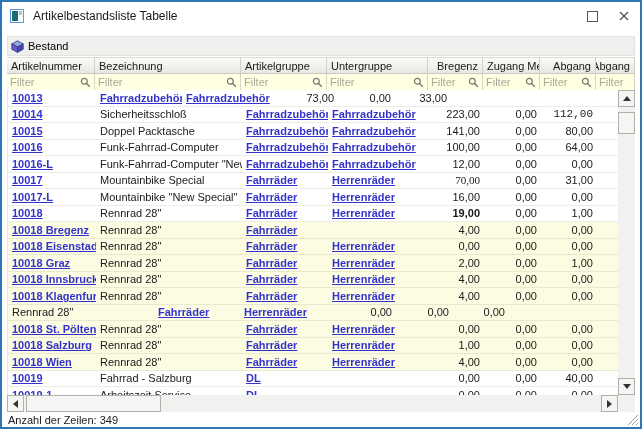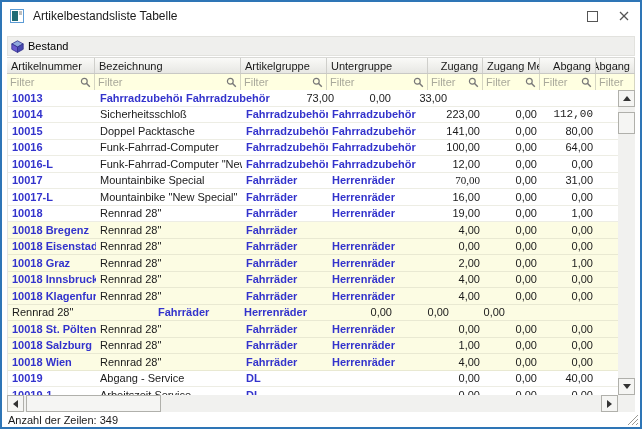--- a/index.html
+++ b/index.html
@@ -32,21 +32,21 @@
   .fcell{display:flex;align-items:center;padding:0 3px;border-right:1px solid #D6D6C2;
     box-sizing:border-box;overflow:hidden;font-size:11px;color:#A9A99B;cursor:text;}
   .fcell .mag{margin-left:auto;flex:0 0 auto;}
   .frow .fcell:last-child .mag{display:none;}
   .tbody{height:305px;overflow:hidden;border-left:1px solid #E6E6E2;box-sizing:border-box;}
   .trow{display:flex;height:16.5px;border-bottom:1px solid #EDEDE4;box-sizing:border-box;background:#fff;}
   .trow.hl{background:var(--hl-bg);border-bottom-color:#E9E9D2;}
   .cell{font-size:11px;color:#1a1a1a;display:flex;align-items:center;padding:0 4px;
     overflow:hidden;white-space:nowrap;box-sizing:border-box;}
   .cell.right{justify-content:flex-end;}
-  .link{color:var(--link);font-weight:bold;cursor:pointer;text-align:center;}
+  .link{color:var(--link);font-weight:bold;text-decoration:underline;cursor:pointer;text-align:center;}
   
   .vscroll{position:absolute;left:616px;top:88px;width:17px;height:305px;background:var(--track);}
   .hscroll{position:absolute;left:5px;top:393px;width:611px;height:17px;background:var(--track);}
   .corner{position:absolute;left:616px;top:393px;width:17px;height:17px;background:var(--track);}
   .sbtn{position:absolute;width:17px;height:17px;background:var(--btn);border:1px solid var(--btn-border);
     box-sizing:border-box;display:flex;align-items:center;justify-content:center;cursor:pointer;}
   .tri-up{width:0;height:0;border-left:4px solid transparent;border-right:4px solid transparent;border-bottom:5px solid #333;}
   .tri-down{width:0;height:0;border-left:4px solid transparent;border-right:4px solid transparent;border-top:5px solid #333;}
   .tri-left{width:0;height:0;border-top:4px solid transparent;border-bottom:4px solid transparent;border-right:5px solid #333;}
   .tri-right{width:0;height:0;border-top:4px solid transparent;border-bottom:4px solid transparent;border-left:5px solid #333;}
@@ -94,21 +94,21 @@
     </svg>
     <span class="bestand-label">Bestand</span>
   </div>
 
   <div class="table">
     <div class="thead">
         <div class="hcell" style="width: 88px;">Artikelnummer</div>
         <div class="hcell" style="width: 146px;">Bezeichnung</div>
         <div class="hcell" style="width: 86px;">Artikelgruppe</div>
         <div class="hcell" style="width: 101px;">Untergruppe</div>
-        <div class="hcell right" style="width: 55px;">Zugang</div>
+        <div class="hcell right" style="width: 55px;">Bregenz</div>
         <div class="hcell" style="width: 57px;">Zugang Me...</div>
         <div class="hcell right" style="width: 56px;">Abgang</div>
         <div class="hcell right" style="flex: 1 1 0%;">Abgang</div>
       </div>
     <div class="frow">
         <div class="fcell" style="width: 88px;">
           <span>Filter</span>
           <svg class="mag" width="11" height="11" viewBox="0 0 11 11">
             <circle cx="4.3" cy="4.3" r="2.9" fill="none" stroke="#777" stroke-width="1.2"></circle>
             <line x1="6.6" y1="6.6" x2="9.8" y2="9.8" stroke="#777" stroke-width="1.4"></line>
@@ -276,21 +276,21 @@
           <div class="cell" style="width: 88px;">
             <span class="link">10018</span>
           </div>
           <div class="cell" style="width: 146px;">Rennrad 28"</div>
           <div class="cell" style="width: 86px;">
             <span class="link">Fahrräder</span>
           </div>
           <div class="cell" style="width: 101px;">
             <span class="link">Herrenräder</span>
           </div>
-          <div class="cell right" style="width: 55px;">19,00</div>
+          <div class="cell right" style="width: 55px; font-weight: bold;">19,00</div>
           <div class="cell right" style="width: 57px;">0,00</div>
           <div class="cell right" style="width: 56px;">1,00</div>
           <div class="cell right" style="flex: 1 1 0%;"></div>
         </div>
         <div class="trow hl">
           <div class="cell" style="width: 88px;">
             <span class="link">10018 Bregenz</span>
           </div>
           <div class="cell" style="width: 146px;">Rennrad 28"</div>
           <div class="cell" style="width: 86px;">
@@ -424,21 +424,21 @@
           </div>
           <div class="cell right" style="width: 55px;">4,00</div>
           <div class="cell right" style="width: 57px;">0,00</div>
           <div class="cell right" style="width: 56px;">0,00</div>
           <div class="cell right" style="flex: 1 1 0%;"></div>
         </div>
         <div class="trow">
           <div class="cell" style="width: 88px;">
             <span class="link">10019</span>
           </div>
-          <div class="cell" style="width: 146px;">Abgang - Service</div>
+          <div class="cell" style="width: 146px;">Fahrrad - Salzburg</div>
           <div class="cell" style="width: 86px;">
             <span class="link">DL</span>
           </div>
           <div class="cell" style="width: 101px;"></div>
           <div class="cell right" style="width: 55px;">0,00</div>
           <div class="cell right" style="width: 57px;">0,00</div>
           <div class="cell right" style="width: 56px;">40,00</div>
           <div class="cell right" style="flex: 1 1 0%;"></div>
         </div>
         <div class="trow">

